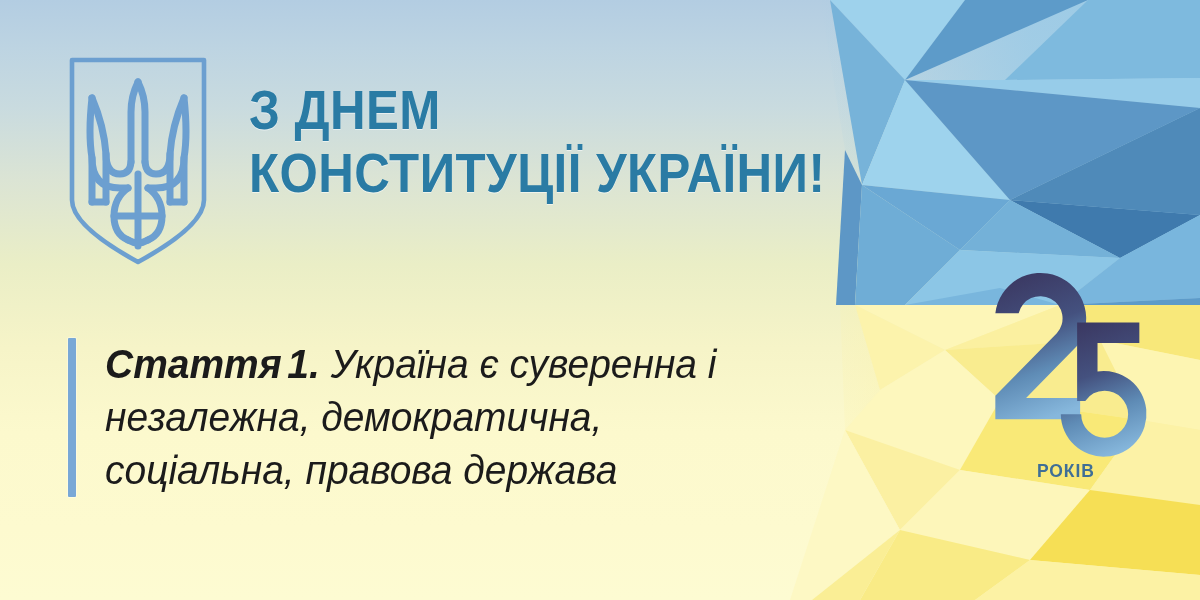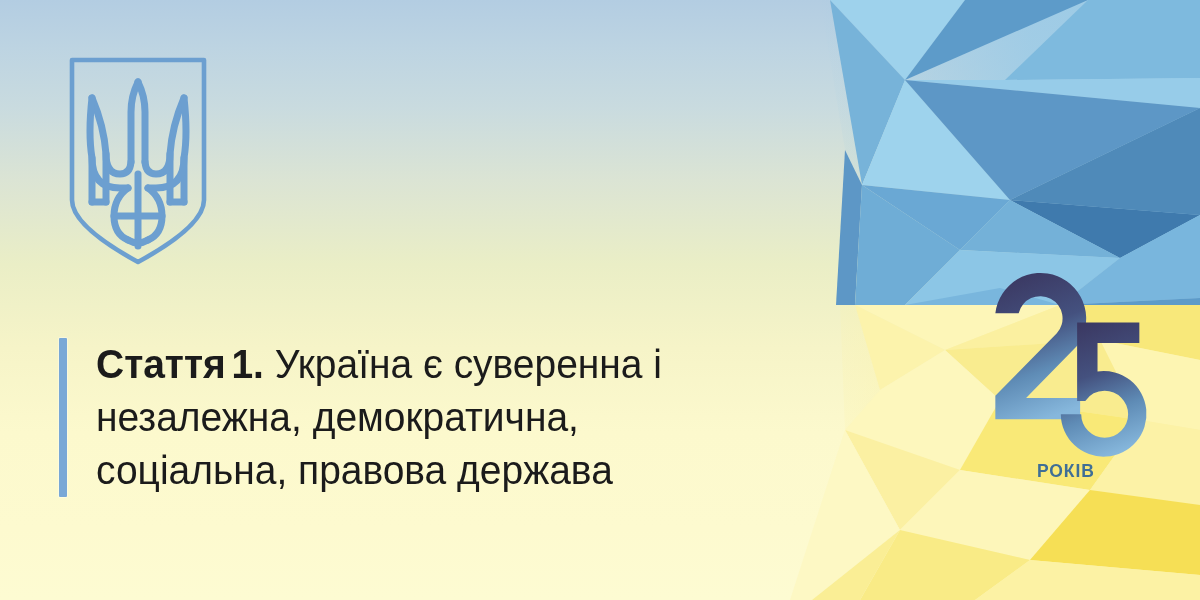--- a/index.html
+++ b/index.html
@@ -60,25 +60,26 @@
     text-transform: uppercase;
     white-space: nowrap;
     transform: scaleX(0.88);
     transform-origin: left center;
     text-shadow: 0 1px 0 rgba(255,255,255,0.55);
   }
 
   
   .quote-wrap {
     position: absolute;
-    left: 59px;
+    left: 68px;
     top: 338px;
     width: 760px;
     display: flex;
     align-items: stretch;
+    font-style: italic;
   }
   .quote-bar {
     flex: 0 0 auto;
     width: 8px;
     background: #79a8d6;
     border-radius: 1px;
     box-shadow: 0 0 0 1px rgba(255,255,255,0.35);
   }
   .quote-body {
     padding-left: 29px;
@@ -218,20 +219,24 @@
       <path d="M 122 108 Q 122 138 94 138 L 86 138"></path>
 
       <path d="M 66 138 Q 52 148 52 166 Q 52 184 66 190"></path>
       <path d="M 86 138 Q 100 148 100 166 Q 100 184 86 190"></path>
       <path d="M 76 124 L 76 196"></path>
       <path d="M 66 190 Q 76 196 86 190"></path>
       <path d="M 52 166 L 100 166"></path>
     </g>
   </svg>
 
+  <div class="headline">
+    <div class="headline-line">З ДНЕМ</div>
+    <div class="headline-line">КОНСТИТУЦІЇ УКРАЇНИ!</div>
+  </div>
 
   <div class="quote-wrap">
     <div class="quote-bar"></div>
     <div class="quote-body">
       <div class="quote-line">
         <span class="quote-strong">Стаття</span><span class="quote-num">1.</span>
         <span>Україна є суверенна і</span>
       </div>
       <div class="quote-line">незалежна, демократична,</div>
       <div class="quote-line">соціальна, правова держава</div>

